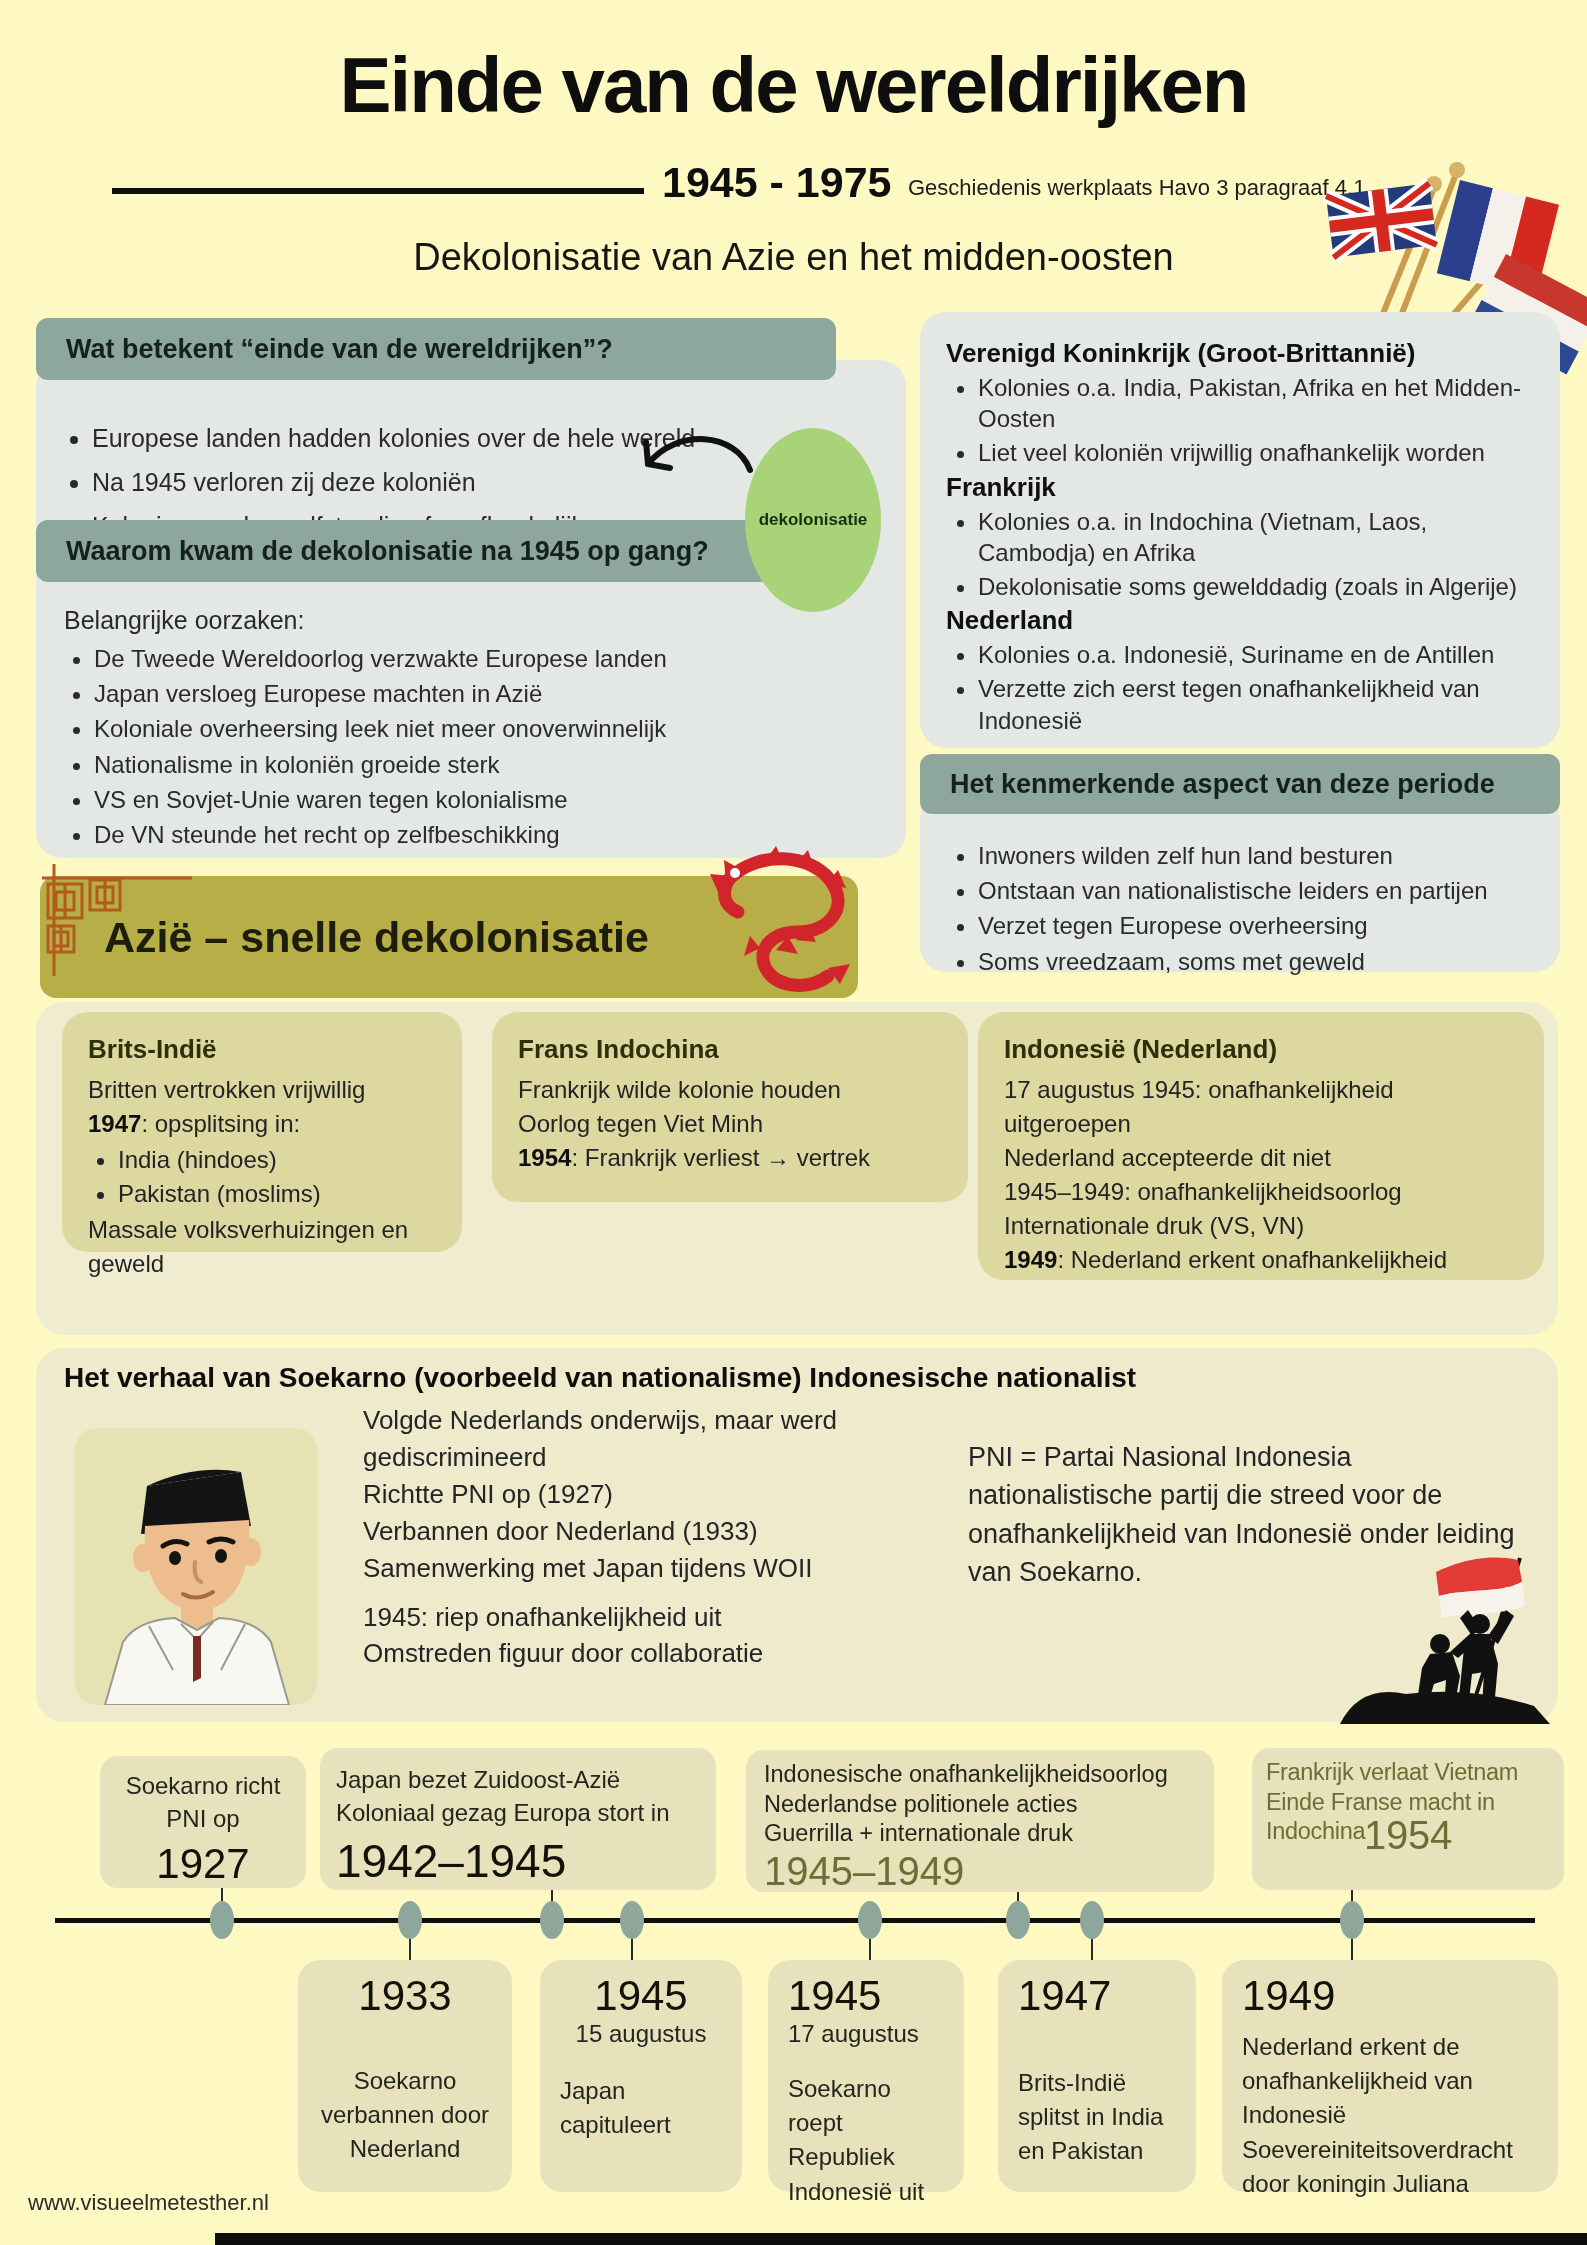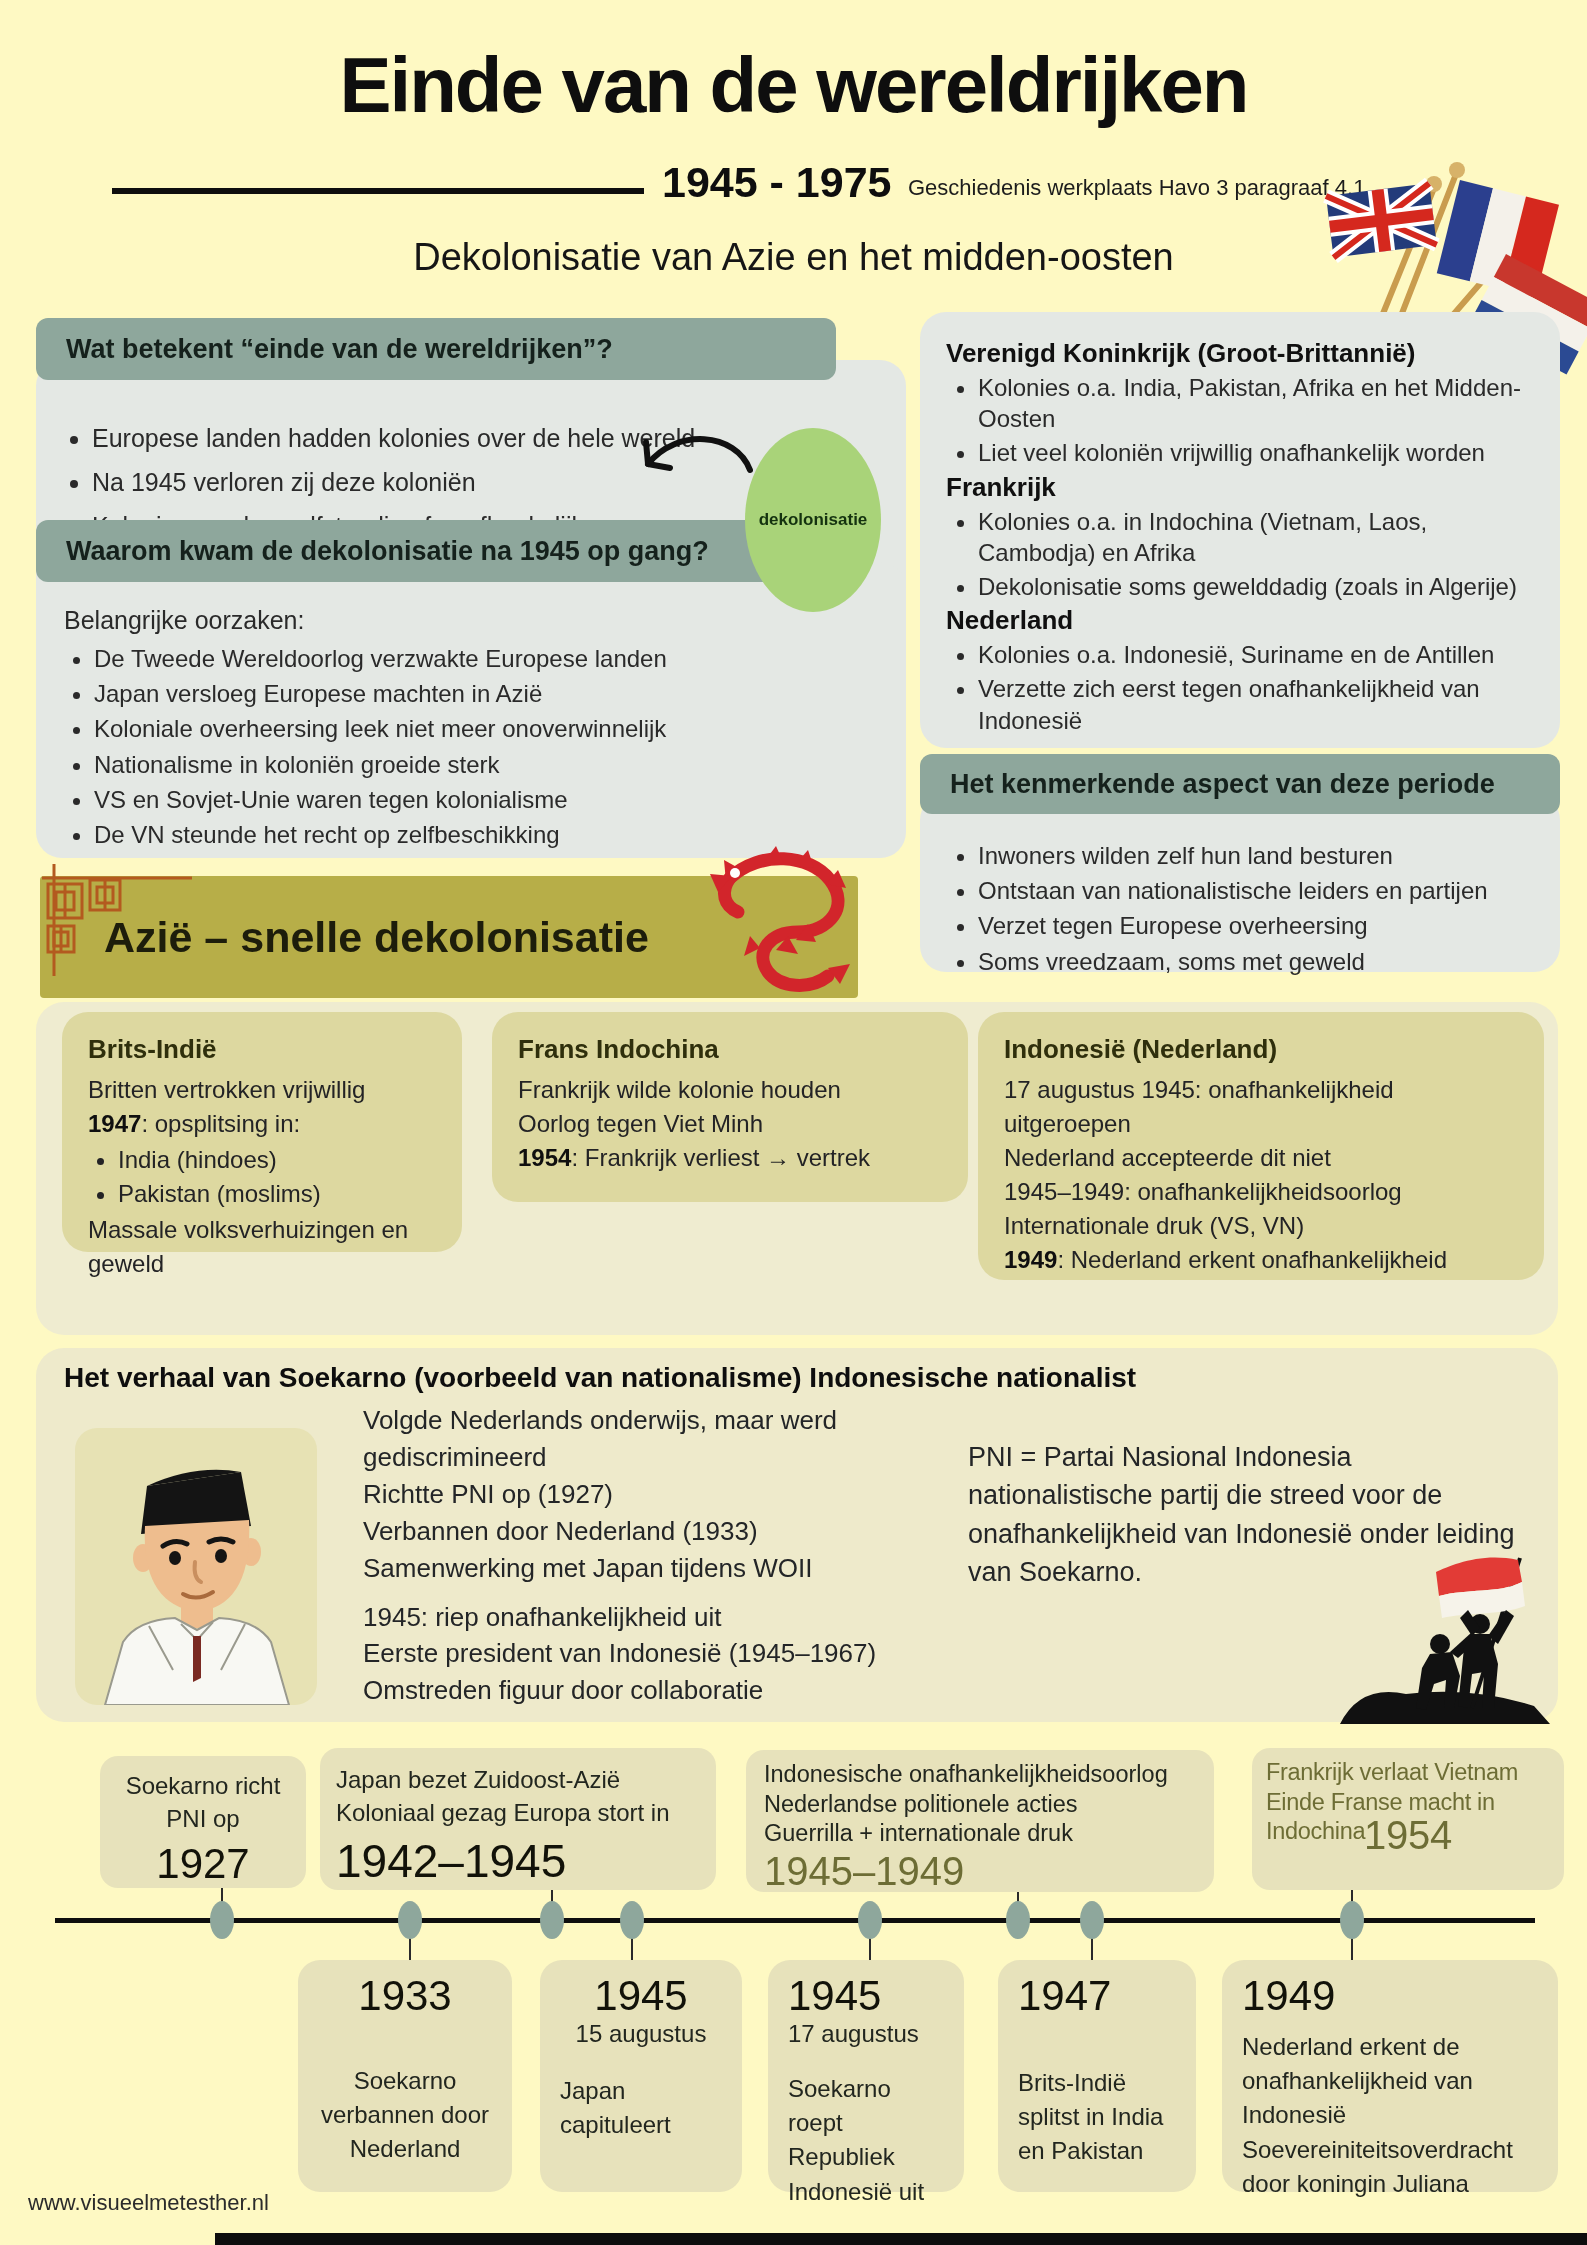--- a/index.html
+++ b/index.html
@@ -25,21 +25,21 @@
   .intro{font-size:25px;margin:0 0 8px 2px;color:#2a2a2a}
   .grp{font-weight:700;font-size:26px;color:#101010;margin:2px 0 2px 0}
   .panel.compact2 li{font-size:24px;line-height:1.3;margin:3px 0}
 
   
   #deko-circle{left:745px;top:428px;width:136px;height:184px;border-radius:50%;
                background:#a9d379;z-index:4;display:flex;align-items:center;justify-content:center}
   #deko-circle span{font-size:17px;font-weight:700;color:#14320f}
 
   
-  #asia-banner{left:40px;top:876px;width:818px;height:122px;background:#b7ae48;border-radius:4px;
+  #asia-banner{left:40px;top:876px;width:818px;height:122px;background:#b7ae48;border-radius:16px;
                z-index:2;display:flex;align-items:center;padding-left:64px}
   #asia-banner span{font-size:43px;font-weight:700;color:#1d1d0b}
   #asia-wrap{left:36px;top:1002px;width:1522px;height:333px;background:#efecd0;border-radius:28px}
   .card{background:#ddd8a0;border-radius:26px;padding:22px 26px;z-index:2}
   .card .ttl{font-weight:700;font-size:26px;color:#2f2f0c;margin-bottom:8px}
   .card .ln{font-size:24px;line-height:1.42;color:#232325}
   .card b{color:#0f0f0f}
   .card ul{margin:2px 0;padding-left:30px}
   .card li{font-size:24px;line-height:1.42;color:#232325}
 
@@ -270,21 +270,20 @@
     </svg>
   </div>
 
   <div class="abs" id="facts">
     <div class="fact">Volgde Nederlands onderwijs, maar werd gediscrimineerd</div>
     <div class="fact">Richtte PNI op (1927)</div>
     <div class="fact">Verbannen door Nederland (1933)</div>
     <div class="fact">Samenwerking met Japan tijdens WOII</div>
     <div class="gap"></div>
     <div class="fact">1945: riep onafhankelijkheid uit</div>
-    <div class="fact">Eerste president van Indonesië (1945–1967)</div>
     <div class="fact">Omstreden figuur door collaboratie</div>
   </div>
 
   <div class="abs" id="pni">
     <div>PNI = Partai Nasional Indonesia</div>
     <div>nationalistische partij die streed voor de onafhankelijkheid van Indonesië onder leiding van Soekarno.</div>
   </div>
 
   <svg class="abs" style="left:1322px;top:1548px" width="240" height="176" viewBox="0 0 240 176">
     <path d="M18,176 Q38,136 84,146 Q150,138 212,158 L228,176 Z" fill="#111"></path>

